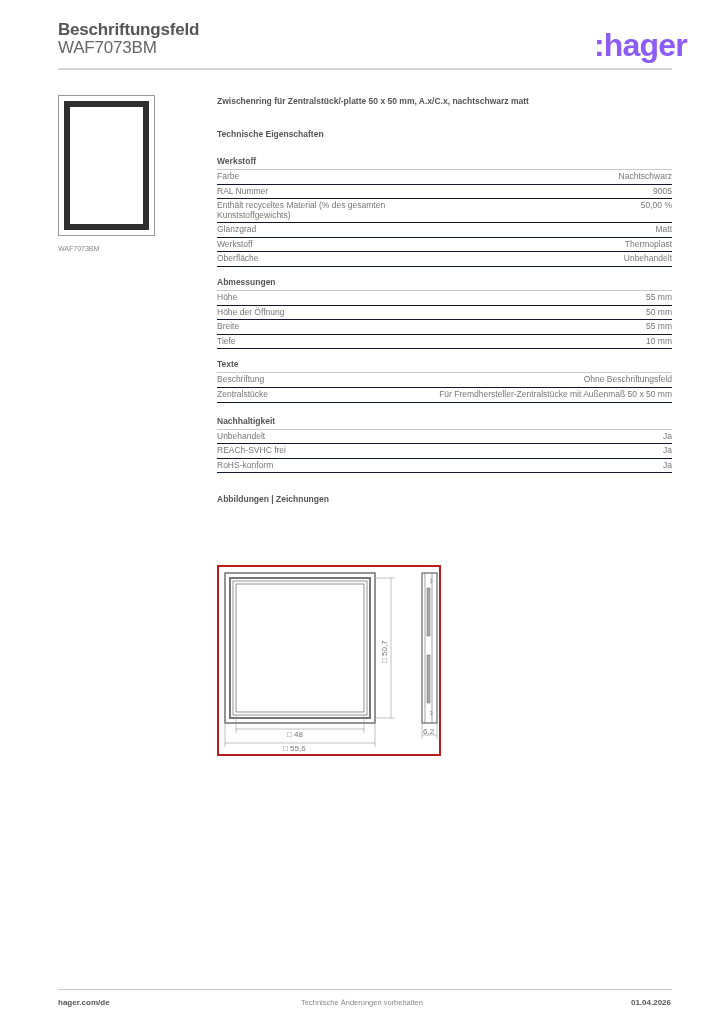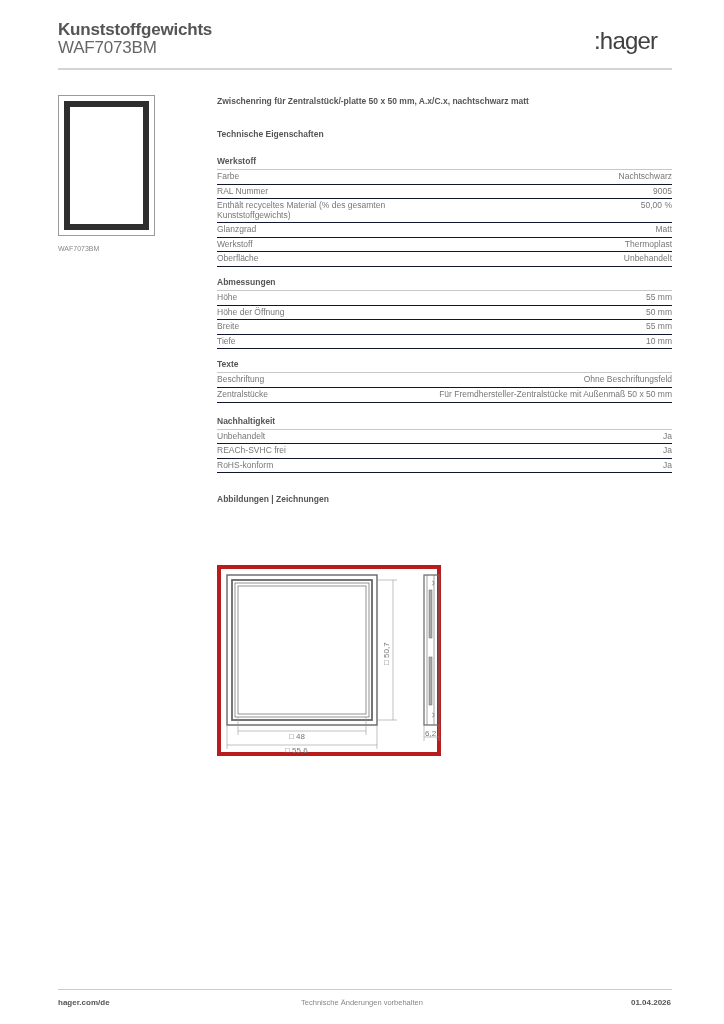--- a/index.html
+++ b/index.html
@@ -1,21 +1,21 @@
 <!DOCTYPE html>
 <html><head>
 <meta charset="utf-8">
 <style>
   * { margin: 0; padding: 0; box-sizing: border-box; }
   html, body { width: 724px; height: 1024px; background: #ffffff; }
   body { position: relative; font-family: "Liberation Sans", sans-serif; color: #555; overflow: hidden; }
 
   .header-title { position: absolute; left: 58px; top: 20px; font-size: 17px; font-weight: bold; color: #555; letter-spacing: -0.2px; }
   .header-code { position: absolute; left: 58px; top: 38px; font-size: 17px; color: #666; letter-spacing: -0.2px; }
-  .logo { position: absolute; left: 594px; top: 27px; font-size: 24px; font-weight: normal; color: #404040; letter-spacing: -0.8px; }
+  .logo { position: absolute; left: 594px; top: 27px; font-size: 32px; font-weight: bold; color: #8b5cf6; letter-spacing: -0.8px; }
   .header-rule { position: absolute; left: 58px; top: 68px; width: 614px; height: 2px; background: #d5d5d5; }
 
   .product-img { position: absolute; left: 58px; top: 95px; width: 97px; height: 141px; border: 1px solid #9a9a9a; }
   .product-img .frame { position: absolute; left: 5px; top: 5px; right: 5px; bottom: 5px; border: 6px solid #2e2e2e; }
   .product-img .inner { position: absolute; inset: 0; border: 1px solid #fff; }
   .img-caption { position: absolute; left: 58px; top: 245px; font-size: 7px; color: #888; }
 
   .main { position: absolute; left: 217px; top: 96px; width: 455px; }
   .product-desc { font-size: 8.5px; font-weight: bold; color: #555; height: 12px; }
   .tech-title { margin-top: 21px; font-size: 8.5px; font-weight: bold; color: #555; height: 12px; }
@@ -23,32 +23,32 @@
   .section-title { font-size: 8.5px; font-weight: bold; color: #555; padding-bottom: 2px; border-bottom: 1.5px solid #c8c8c8; height: 14px; }
   .row { display: flex; justify-content: space-between; align-items: flex-start; font-size: 8.5px; color: #777; border-bottom: 1px solid #0f172a; padding: 1px 0 2px 0; min-height: 14.6px; line-height: 10px; }
   .row .val { text-align: right; white-space: nowrap; }
   .row .key { max-width: 200px; }
   .section { margin-top: 10px; }
   .sec-werkstoff { margin-top: 15px; }
   .sec-geeignet { margin-top: 20px; }
   .sec-nachhalt { margin-top: 13px; }
   .sec-abb { margin-top: 21px; }
 
-  .drawing-box { position: absolute; left: 217px; top: 565px; width: 224px; height: 191px; border: 4px solid #b91c1c; }
+  .drawing-box { position: absolute; left: 217px; top: 565px; width: 224px; height: 191px; border: 2px solid #b91c1c; }
   .drawing-box svg { display: block; }
 
   .footer-rule { position: absolute; left: 58px; top: 989px; width: 614px; height: 1px; background: #cccccc; }
   .footer-left { position: absolute; left: 58px; top: 998px; font-size: 8px; font-weight: bold; color: #555; }
   .footer-center { position: absolute; left: 0; width: 724px; top: 998px; text-align: center; font-size: 7.5px; color: #888; }
   .footer-right { position: absolute; right: 53px; top: 998px; font-size: 8px; font-weight: bold; color: #555; }
 </style>
 </head>
 <body>
 
-<div class="header-title">Kunststoffgewichts</div>
+<div class="header-title">Beschriftungsfeld</div>
 <div class="header-code">WAF7073BM</div>
 <div class="logo">:hager</div>
 <div class="header-rule"></div>
 
 <div class="product-img">
   <div class="frame">
       <div class="inner"></div>
     </div>
 </div>
 <div class="img-caption">WAF7073BM</div>

